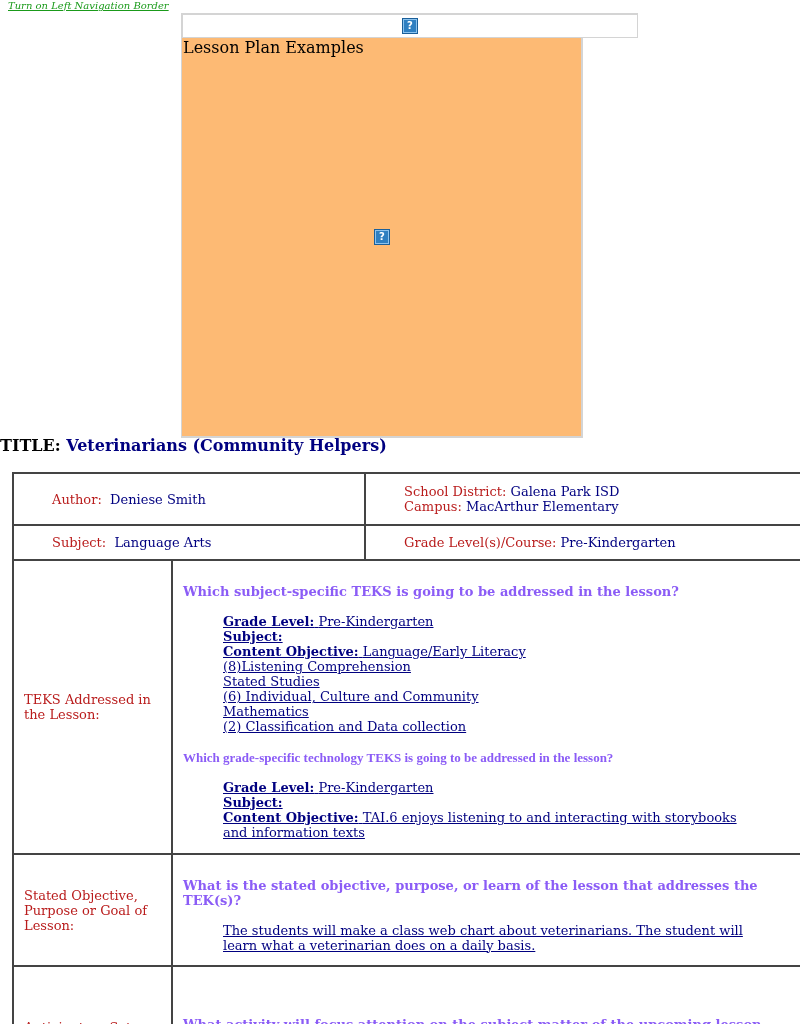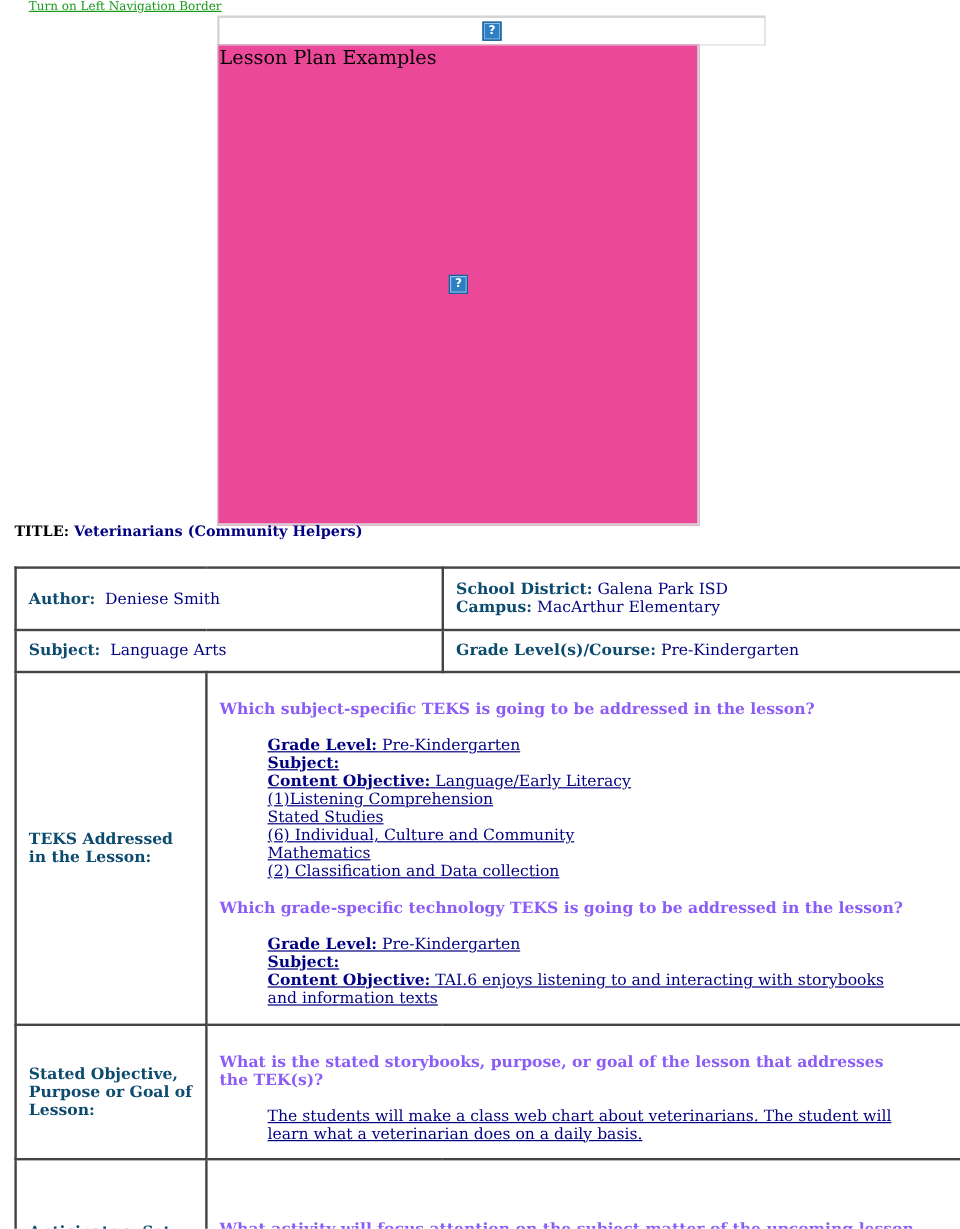--- a/index.html
+++ b/index.html
@@ -9,27 +9,28 @@
       width: 800px;
       height: 1024px;
       overflow: hidden;
       font-family: "DejaVu Serif", serif;
       color: #000;
     }
     .page { position: relative; width: 800px; height: 1024px; }
 
     .nav-toggle {
       position: absolute;
-      left: 24px;
+      left: 8px;
       top: 0px;
       font-size: 10px;
       color: #1a9a1a;
       text-decoration: underline;
       font-family: "DejaVu Serif", serif;
       cursor: pointer;
+      font-style: italic;
     }
 
     .top-banner {
       position: absolute;
       left: 181px;
       top: 13px;
       width: 454px;
       height: 22px;
       border: 1px solid #d4d4d4;
       border-top-width: 2px;
@@ -54,56 +55,56 @@
 
     .lesson-frame {
       position: absolute;
       left: 181px;
       top: 37px;
       width: 399px;
       height: 398px;
       border: 1px solid #d4d4d4;
       border-right-width: 2px;
       border-bottom-width: 2px;
-      background: #ec4899;
+      background: #fdba74;
     }
     .lesson-frame .frame-title {
       position: absolute;
       left: 1px;
       top: 0px;
       font-size: 16px;
       color: #000;
     }
     .lesson-frame .broken-img { left: 192px; top: 191px; }
 
     .doc-title {
       position: absolute;
-      left: 12px;
+      left: 0;
       top: 436px;
-      font-size: 12px;
+      font-size: 16px;
       font-weight: bold;
       color: #000;
     }
     .doc-title .val { color: #000080; }
 
     table.lesson {
       position: absolute;
       left: 12px;
       top: 472px;
       width: 800px;
       border-collapse: collapse;
       font-size: 13px;
     }
     table.lesson td {
       border: 2px solid #444;
       vertical-align: middle;
       padding: 0 10px;
       line-height: 15px;
     }
-    .lbl { font-weight: bold; color: #0c4a6e; }
+    .lbl { font-weight: normal; color: #b91c1c; margin-left: 28px; }
     .val { color: #000080; }
     .blue-lbl { font-weight: bold; color: #000080; }
 
     .row-author td { height: 50px; }
     .row-subject td { height: 33px; }
     .row-teks td.left { width: 137px; }
     .row-teks td { height: 292px; vertical-align: top; }
     .row-teks td.left { vertical-align: middle; }
     .row-obj td { height: 110px; vertical-align: top; }
     .row-obj td.left { vertical-align: middle; border-radius: 25px; }
@@ -163,38 +164,38 @@
       </td>
     </tr>
     <tr class="row-teks">
       <td class="left lbl">TEKS Addressed in the Lesson:</td>
       <td colspan="2">
         <div class="q">Which subject-specific TEKS is going to be addressed in the lesson?</div>
         <div class="indent">
           <div><span class="blue-lbl">Grade Level:</span> <span>Pre-Kindergarten</span></div>
           <div><span class="blue-lbl">Subject:</span></div>
           <div><span class="blue-lbl">Content Objective:</span> <span>Language/Early Literacy</span></div>
-          <div>(1)Listening Comprehension</div>
+          <div>(8)Listening Comprehension</div>
           <div>Stated Studies</div>
           <div>(6) Individual, Culture and Community</div>
           <div>Mathematics</div>
           <div>(2) Classification and Data collection</div>
         </div>
-        <div class="q" style="margin-top:16px;">Which grade-specific technology TEKS is going to be addressed in the lesson?</div>
+        <div class="q" style="margin-top:16px;font-family:Liberation Serif, serif;">Which grade-specific technology TEKS is going to be addressed in the lesson?</div>
         <div class="indent" style="padding-right:50px;">
           <div><span class="blue-lbl">Grade Level:</span> <span>Pre-Kindergarten</span></div>
           <div><span class="blue-lbl">Subject:</span></div>
           <div><span class="blue-lbl">Content Objective:</span> <span>TAI.6 enjoys listening to and interacting with storybooks and information texts</span></div>
         </div>
       </td>
     </tr>
     <tr class="row-obj">
       <td class="left lbl">Stated Objective, Purpose or Goal of Lesson:</td>
       <td colspan="2">
-        <div class="q" style="padding-right:40px;">What is the stated storybooks, purpose, or goal of the lesson that addresses the TEK(s)?</div>
+        <div class="q" style="padding-right:40px;">What is the stated objective, purpose, or learn of the lesson that addresses the TEK(s)?</div>
         <div class="indent" style="padding-right:56px;">The students will make a class web chart about veterinarians. The student will learn what a veterinarian does on a daily basis.</div>
       </td>
     </tr>
     <tr class="row-ant">
       <td class="left lbl">Anticipatory Set:</td>
       <td colspan="2">
         <div class="q" style="padding-right:30px;">What activity will focus attention on the subject matter of the upcoming lesson, establishing a mental set to pique the students' interest?</div>
       </td>
     </tr>
   </tbody>

